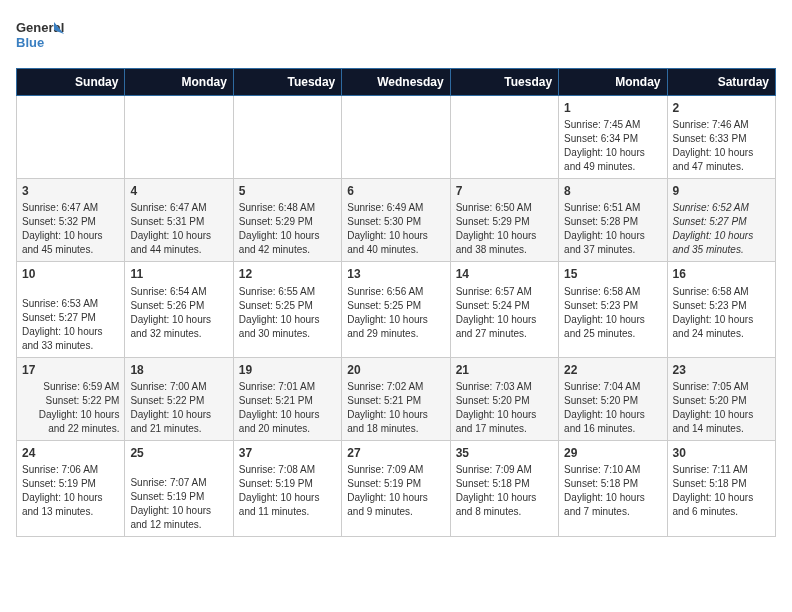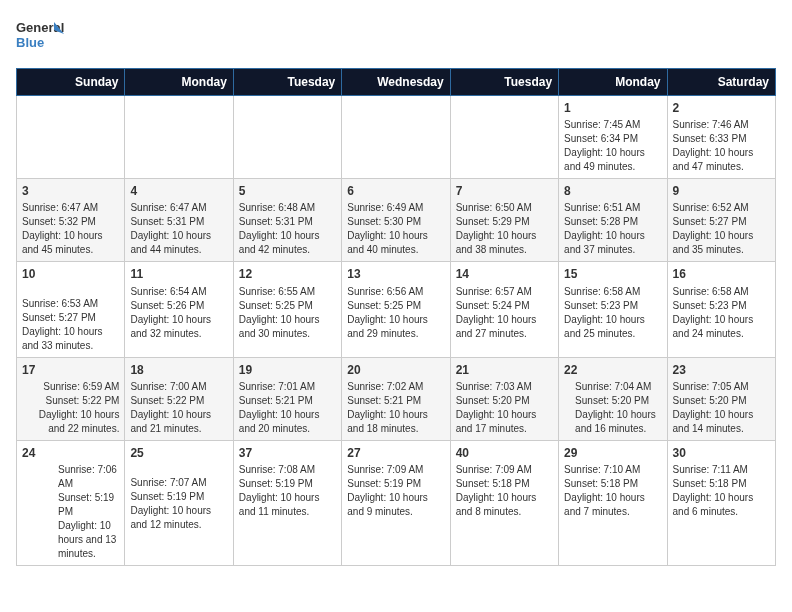--- a/index.html
+++ b/index.html
@@ -140,21 +140,21 @@
         </td>
         <td>
           <span class="day-number">4</span>
           <div class="day-info" style="white-space: pre-wrap;">Sunrise: 6:47 AM
 Sunset: 5:31 PM
 Daylight: 10 hours and 44 minutes.</div>
         </td>
         <td>
           <span class="day-number">5</span>
           <div class="day-info" style="white-space: pre-wrap;">Sunrise: 6:48 AM
-Sunset: 5:31 PM
+Sunset: 5:29 PM
 Daylight: 10 hours and 42 minutes.</div>
         </td>
         <td>
           <span class="day-number">6</span>
           <div class="day-info" style="white-space: pre-wrap;">Sunrise: 6:49 AM
 Sunset: 5:30 PM
 Daylight: 10 hours and 40 minutes.</div>
         </td>
         <td>
           <span class="day-number">7</span>
@@ -163,21 +163,21 @@
 Daylight: 10 hours and 38 minutes.</div>
         </td>
         <td>
           <span class="day-number">8</span>
           <div class="day-info" style="white-space: pre-wrap;">Sunrise: 6:51 AM
 Sunset: 5:28 PM
 Daylight: 10 hours and 37 minutes.</div>
         </td>
         <td>
           <span class="day-number">9</span>
-          <div class="day-info" style="white-space: pre-wrap;">Sunrise: 6:52 AM
+          <div class="day-info" style="white-space: pre-wrap; font-style: italic;">Sunrise: 6:52 AM
 Sunset: 5:27 PM
 Daylight: 10 hours and 35 minutes.</div>
         </td>
       </tr>
       <tr>
         <td>
           <span class="day-number">10</span>
           <div class="day-info" style="white-space: pre-wrap; margin-top: 14px;">Sunrise: 6:53 AM
 Sunset: 5:27 PM
 Daylight: 10 hours and 33 minutes.</div>
@@ -245,35 +245,35 @@
 Daylight: 10 hours and 18 minutes.</div>
         </td>
         <td>
           <span class="day-number">21</span>
           <div class="day-info" style="white-space: pre-wrap;">Sunrise: 7:03 AM
 Sunset: 5:20 PM
 Daylight: 10 hours and 17 minutes.</div>
         </td>
         <td>
           <span class="day-number">22</span>
-          <div class="day-info" style="white-space: pre-wrap; margin-left: 11px;">Sunrise: 7:04 AM
+          <div class="day-info" style="white-space: pre-wrap;">Sunrise: 7:04 AM
 Sunset: 5:20 PM
 Daylight: 10 hours and 16 minutes.</div>
         </td>
         <td>
           <span class="day-number">23</span>
           <div class="day-info" style="white-space: pre-wrap;">Sunrise: 7:05 AM
 Sunset: 5:20 PM
 Daylight: 10 hours and 14 minutes.</div>
         </td>
       </tr>
       <tr>
         <td>
           <span class="day-number">24</span>
-          <div class="day-info" style="white-space: pre-wrap; margin-left: 36px;">Sunrise: 7:06 AM
+          <div class="day-info" style="white-space: pre-wrap;">Sunrise: 7:06 AM
 Sunset: 5:19 PM
 Daylight: 10 hours and 13 minutes.</div>
         </td>
         <td>
           <span class="day-number">25</span>
           <div class="day-info" style="white-space: pre-wrap; margin-top: 15px;">Sunrise: 7:07 AM
 Sunset: 5:19 PM
 Daylight: 10 hours and 12 minutes.</div>
         </td>
         <td>
@@ -282,21 +282,21 @@
 Sunset: 5:19 PM
 Daylight: 10 hours and 11 minutes.</div>
         </td>
         <td>
           <span class="day-number">27</span>
           <div class="day-info" style="white-space: pre-wrap;">Sunrise: 7:09 AM
 Sunset: 5:19 PM
 Daylight: 10 hours and 9 minutes.</div>
         </td>
         <td>
-          <span class="day-number">40</span>
+          <span class="day-number">35</span>
           <div class="day-info" style="white-space: pre-wrap;">Sunrise: 7:09 AM
 Sunset: 5:18 PM
 Daylight: 10 hours and 8 minutes.</div>
         </td>
         <td>
           <span class="day-number">29</span>
           <div class="day-info" style="white-space: pre-wrap;">Sunrise: 7:10 AM
 Sunset: 5:18 PM
 Daylight: 10 hours and 7 minutes.</div>
         </td>

